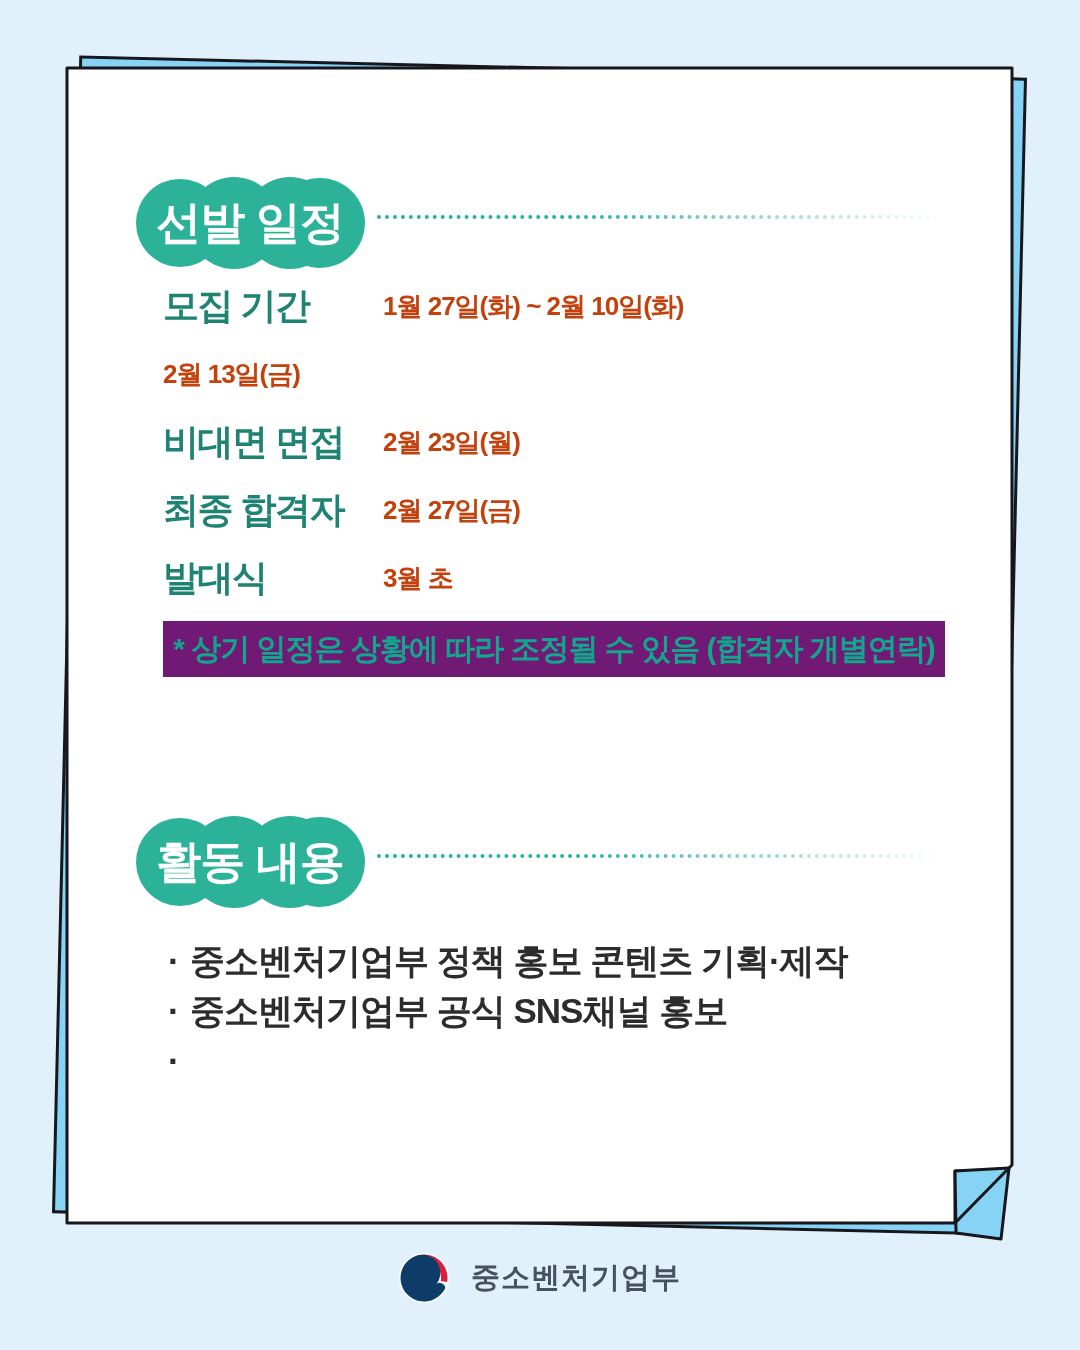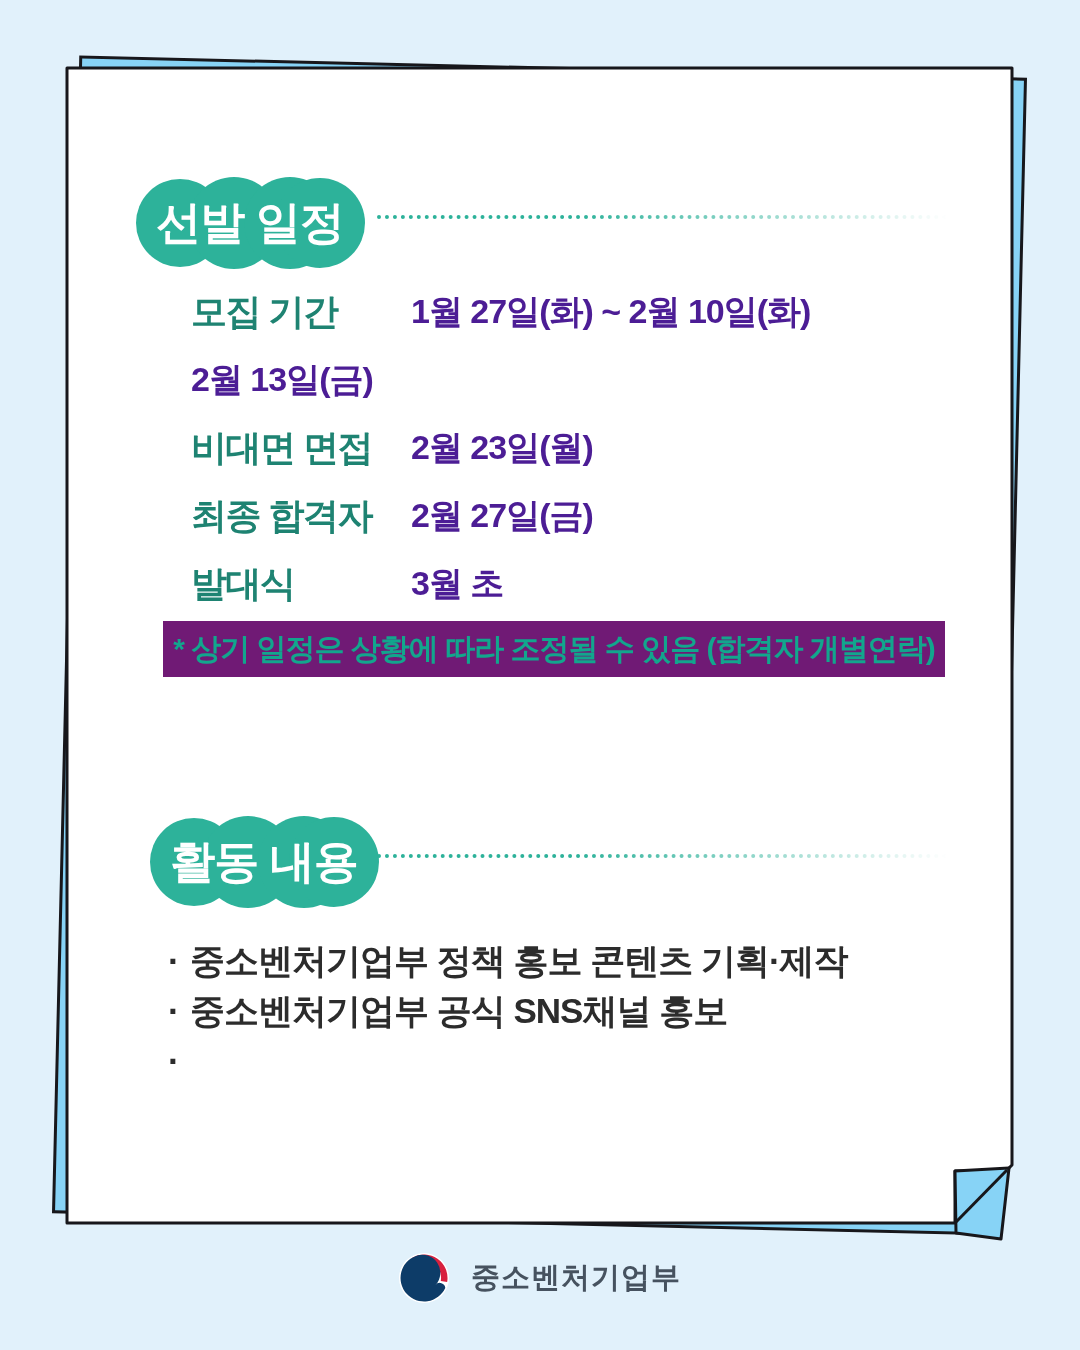--- a/index.html
+++ b/index.html
@@ -12,24 +12,24 @@
   .badge svg{position:absolute;left:0;top:0;}
   .badge .badge-label{position:absolute;left:0;top:0;width:100%;height:100%;
     display:flex;align-items:center;justify-content:center;
     color:#FFFFFF;font-size:45px;font-weight:700;letter-spacing:-1px;}
 
   .dotted-line{position:absolute;width:570px;height:0;border-top:4px dotted #2DB29A;
     -webkit-mask-image:linear-gradient(to right,#000 35%,rgba(0,0,0,0) 100%);
     mask-image:linear-gradient(to right,#000 35%,rgba(0,0,0,0) 100%);}
 
   
-  .schedule-rows{position:absolute;left:163px;top:278px;margin-left:28px;}
+  .schedule-rows{position:absolute;left:163px;top:272px;}
   .sched-row{display:flex;align-items:center;height:68px;}
   .sched-label{width:220px;font-size:36px;font-weight:800;color:#1E8372;letter-spacing:-1.5px;}
-  .sched-value{font-size:34px;font-weight:600;color:#4c1d95;letter-spacing:-1px;white-space:nowrap;}
+  .sched-value{font-size:26px;font-weight:600;color:#c2410c;letter-spacing:-1px;white-space:nowrap;}
 
   .note-strip{position:absolute;left:163px;top:621px;width:782px;height:56px;
     background:#701a75;display:flex;align-items:center;justify-content:center;
     font-size:30px;font-weight:600;color:#12A68D;letter-spacing:-1px;white-space:nowrap;}
 
   
   .activity-list{position:absolute;left:168px;top:936px;}
   .activity-item{display:flex;align-items:center;height:50px;
     font-size:35px;font-weight:600;color:#2C2C2C;letter-spacing:-1px;white-space:nowrap;}
   .activity-item .bullet{width:22px;font-weight:800;color:#2C2C2C;}
@@ -82,21 +82,21 @@
       <span class="sched-value">2월 27일(금)</span>
     </div>
     <div class="sched-row">
       <span class="sched-label">발대식</span>
       <span class="sched-value">3월 초</span>
     </div>
   </div>
 
   <div class="note-strip">* 상기 일정은 상황에 따라 조정될 수 있음 (합격자 개별연락)</div>
 
-  <div class="badge" style="left:148px;top:816px;">
+  <div class="badge" style="left:134px;top:816px;">
     <svg width="232" height="92" viewBox="0 0 232 92">
       <circle cx="46" cy="46" r="44" fill="#2DB29A"></circle>
       <circle cx="100" cy="46" r="46" fill="#2DB29A"></circle>
       <circle cx="156" cy="46" r="46" fill="#2DB29A"></circle>
       <circle cx="186" cy="46" r="45" fill="#2DB29A"></circle>
     </svg>
     <span class="badge-label">활동 내용</span>
   </div>
   <div class="dotted-line" style="left:377px;top:854px;"></div>
 

